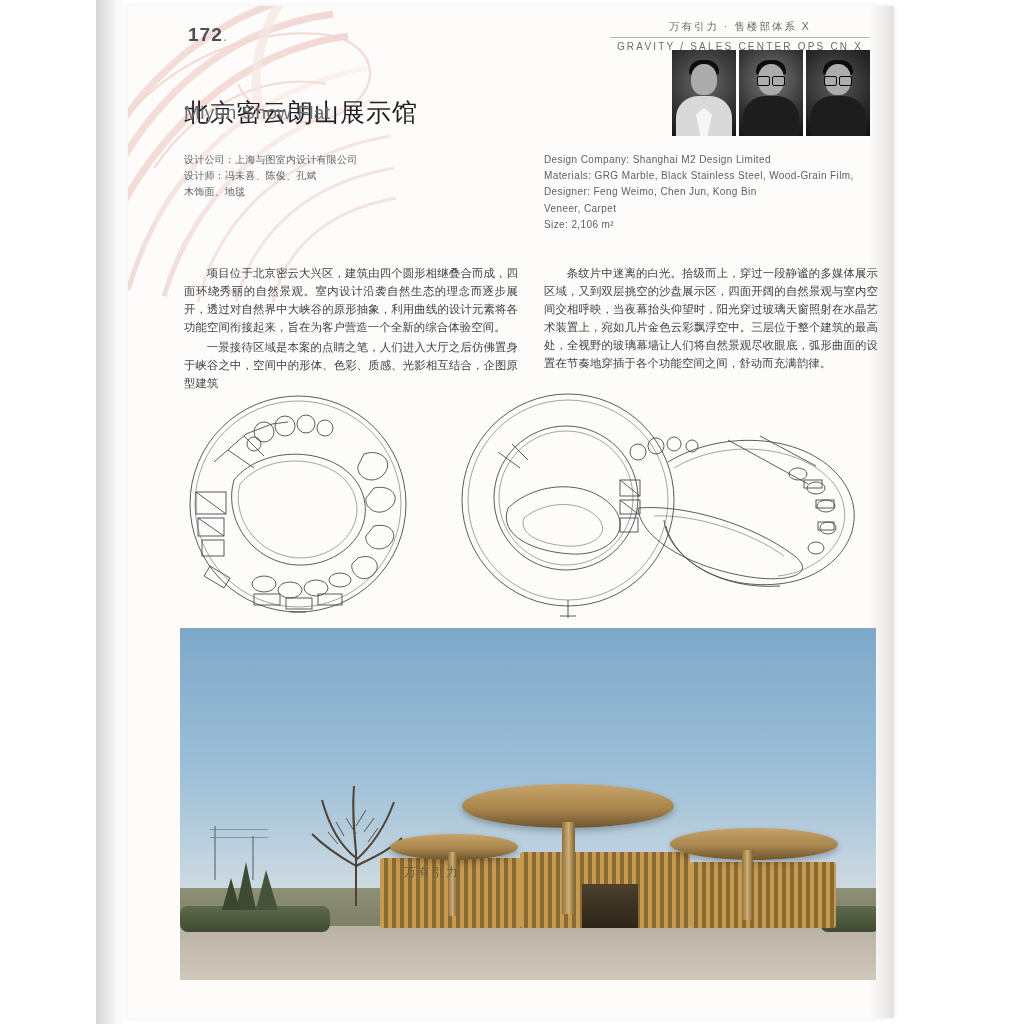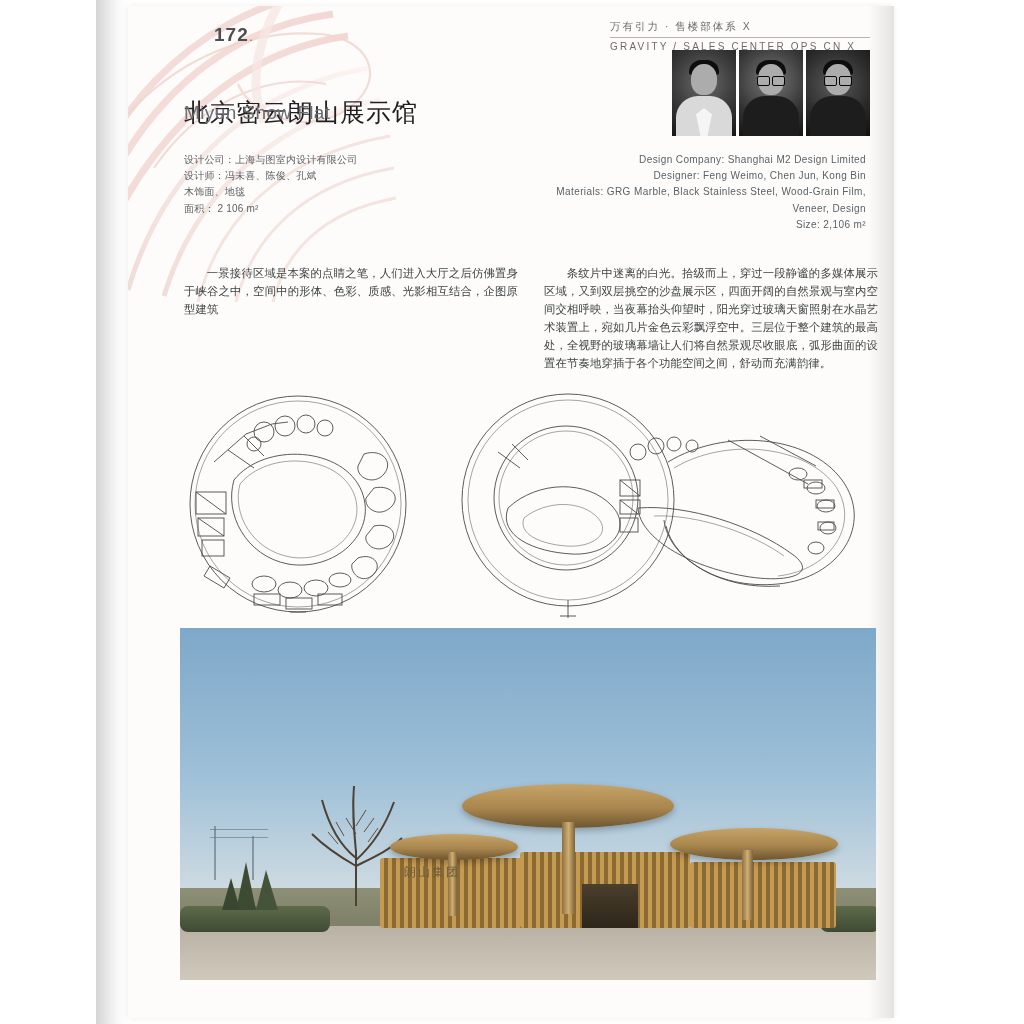--- a/index.html
+++ b/index.html
@@ -52,26 +52,26 @@
   }
 
   
   .folio {
     position: absolute;
     left: 60px; top: 18px;
     font-size: 19px;
     font-weight: bold;
     color: #4e4e50;
     letter-spacing: 1px;
-    margin-left: 26px;
   }
   .folio .dot { font-weight: normal; color:#8a8a8c; font-size: 15px;}
   .header-right {
     position: absolute;
     right: 24px; top: 14px;
+    text-align: center;
     width: 260px;
   }
   .header-cn {
     font-size: 10.5px;
     color: #6f6b6a;
     letter-spacing: 2px;
   }
   .header-rule {
     height: 1px;
     background: #b7b3b1;
@@ -165,21 +165,21 @@
     display: flex;
     gap: 38px;
   }
   .credits .col { width: 322px; }
   .credits .line {
     font-size: 10px;
     color: #5c5f62;
     line-height: 1.62;
     letter-spacing: 0.2px;
   }
-  .credits .col.en .line { color: #5a6166; letter-spacing: 0.4px; text-align: right; }
+  .credits .col.en .line { color: #5a6166; letter-spacing: 0.4px; }
 
   
   .body-text {
     position: absolute;
     left: 56px; top: 258px;
     width: 694px;
     display: flex;
     gap: 26px;
   }
   .body-text .col { width: 334px; }
@@ -342,33 +342,33 @@
         <div class="pf-head"></div>
         <div class="pf-glasses"></div>
       </div>
     </div>
 
     <div class="credits">
       <div class="col cn">
         <div class="line">设计公司：上海与图室内设计有限公司</div>
         <div class="line">设计师：冯未喜、陈俊、孔斌</div>
         <div class="line">木饰面、地毯</div>
-        <div class="line">面积： 2 106 m²</div>
       </div>
       <div class="col en">
         <div class="line">Design Company: Shanghai M2 Design Limited</div>
+        <div class="line">Materials: GRG Marble, Black Stainless Steel, Wood-Grain Film,</div>
         <div class="line">Designer: Feng Weimo, Chen Jun, Kong Bin</div>
-        <div class="line">Materials: GRG Marble, Black Stainless Steel, Wood-Grain Film,</div>
-        <div class="line">Veneer, Design</div>
+        <div class="line">Veneer, Carpet</div>
         <div class="line">Size: 2,106 m²</div>
       </div>
     </div>
 
     <div class="body-text">
       <div class="col">
+        <p>项目位于北京密云大兴区，建筑由四个圆形相继叠合而成，四面环绕秀丽的自然景观。室内设计沿袭自然生态的理念而逐步展开，透过对自然界中大峡谷的原形抽象，利用曲线的设计元素将各功能空间衔接起来，旨在为客户营造一个全新的综合体验空间。</p>
         <p>一景接待区域是本案的点睛之笔，人们进入大厅之后仿佛置身于峡谷之中，空间中的形体、色彩、质感、光影相互结合，企图原型建筑</p>
       </div>
       <div class="col">
         <p>条纹片中迷离的白光。拾级而上，穿过一段静谧的多媒体展示区域，又到双层挑空的沙盘展示区，四面开阔的自然景观与室内空间交相呼映，当夜幕抬头仰望时，阳光穿过玻璃天窗照射在水晶艺术装置上，宛如几片金色云彩飘浮空中。三层位于整个建筑的最高处，全视野的玻璃幕墙让人们将自然景观尽收眼底，弧形曲面的设置在节奏地穿插于各个功能空间之间，舒动而充满韵律。</p>
       </div>
     </div>
 
     <svg class="plans" viewBox="0 0 710 238">
       <g stroke="#4a4a4a" fill="none" stroke-width="0.9">
 
@@ -491,18 +491,18 @@
 
         <div class="canopy" style="left:92px; top:-4px; width:212px; height:44px;"></div>
         <div class="stem" style="left:192px; top:34px; width:13px; height:92px;"></div>
 
         <div class="canopy" style="left:20px; top:46px; width:128px; height:26px;"></div>
         <div class="stem" style="left:78px; top:64px; width:9px; height:64px;"></div>
 
         <div class="canopy" style="left:300px; top:40px; width:168px; height:32px;"></div>
         <div class="stem" style="left:372px; top:62px; width:11px; height:70px;"></div>
 
-        <div class="signage" style="left:34px; top:76px;">朗山集团</div>
+        <div class="signage" style="left:34px; top:76px;">万有引力</div>
       </div>
     </div>
 
   </div>
 </div>
 
 </body></html>

